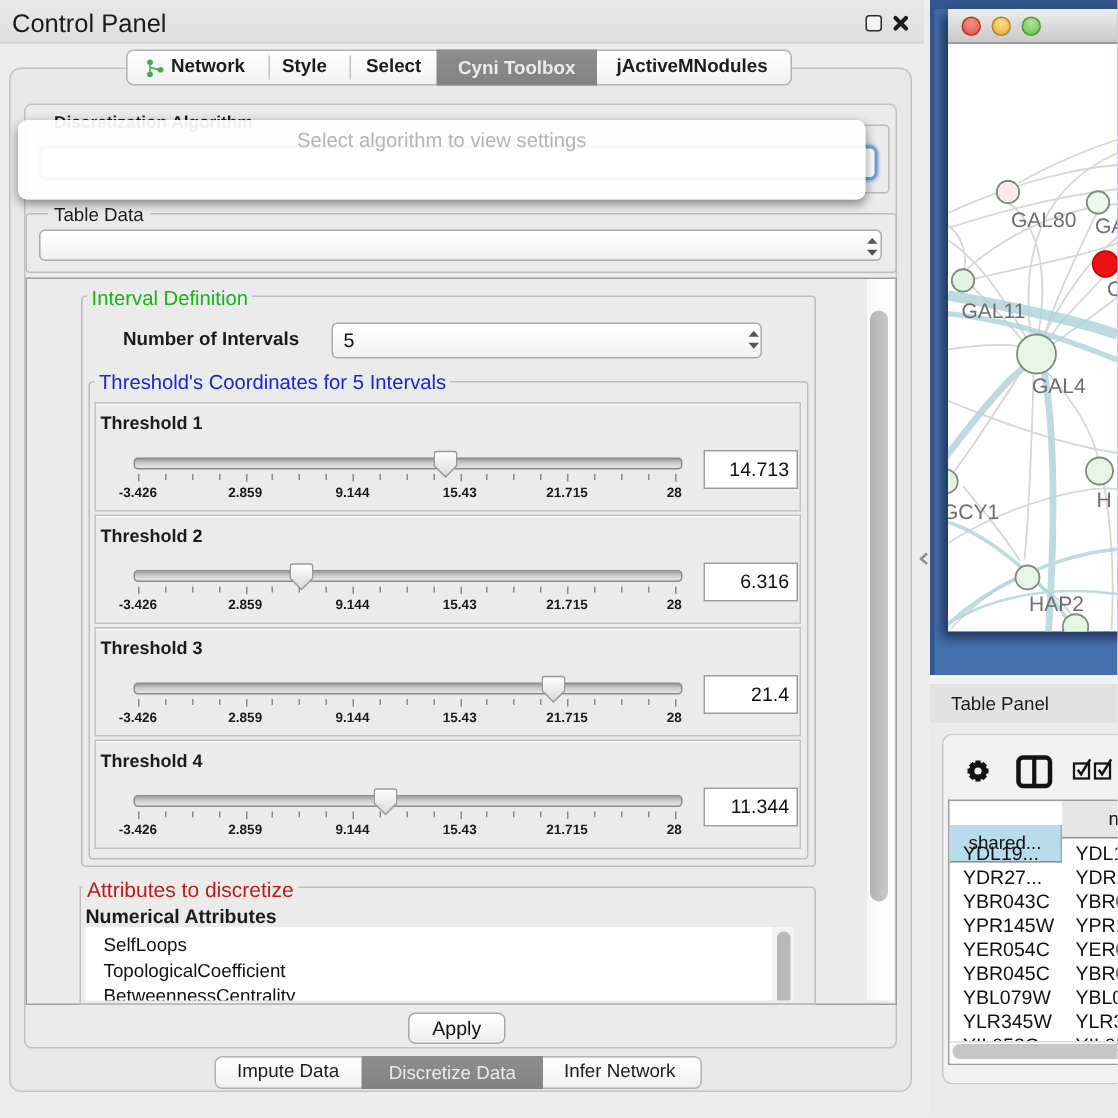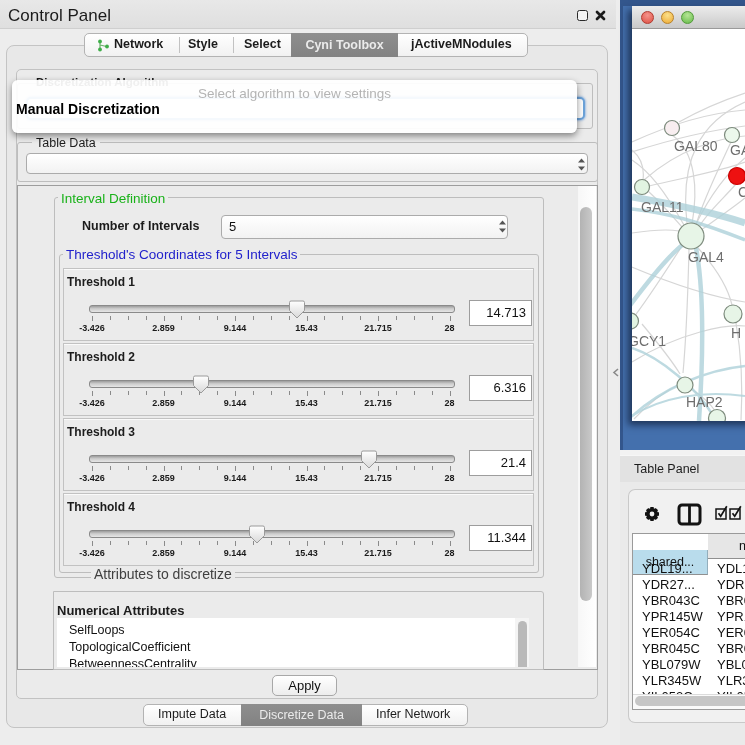--- a/index.html
+++ b/index.html
@@ -225,21 +225,21 @@
         <linearGradient id="g3" x1="0" y1="0" x2="0" y2="1">
           <stop offset="0" stop-color="#ffffff"></stop>
           <stop offset="1" stop-color="#d8d8d8"></stop>
         </linearGradient>
       </defs>
   </svg>
   <div class="abs" style="left:405px;top:31px;width:56px;height:24px;background:#fff;border:1px solid #9d9d9d;font-size:13px;color:#111;text-align:right;line-height:24px;padding-right:5px;">11.344</div>
 </div>
 
 <div class="abs" style="left:53px;top:591px;width:489px;height:77px;border:1px solid #bdbdbd;border-top-right-radius:3px;"></div>
-<div class="abs" style="left:55px;top:566px;background:#ebebeb;padding:0 3px;font-size:14px;color:#404040;margin-left:36px;">Attributes to discretize</div>
+<div class="abs" style="left:55px;top:585px;background:#ebebeb;padding:0 3px;font-size:14px;color:#b91c1c;">Attributes to discretize</div>
 <div class="abs" style="left:57px;top:603px;font-size:13px;font-weight:bold;color:#1c1c1c;">Numerical Attributes</div>
 <div class="abs" style="left:57px;top:618px;width:458px;height:49px;background:#fff;overflow:hidden;">
   <div class="abs" style="left:12px;top:5px;font-size:12.5px;color:#111;">SelfLoops</div>
   <div class="abs" style="left:12px;top:22px;font-size:12.5px;color:#111;">TopologicalCoefficient</div>
   <div class="abs" style="left:12px;top:39px;font-size:12.5px;color:#111;">BetweennessCentrality</div>
 </div>
 <div class="abs" style="left:515px;top:618px;width:14px;height:49px;background:#f4f4f4;"></div>
 <div class="abs" style="left:518px;top:621px;width:9px;height:46px;background:#b9b9b9;border-radius:5px 5px 0 0;"></div>
 
 <div class="abs" style="left:272px;top:675px;width:63px;height:19px;background:linear-gradient(#ffffff,#ededed);border:1px solid #a8a8a8;border-radius:5px;text-align:center;font-size:13px;line-height:19px;color:#111;">Apply</div>
@@ -249,21 +249,20 @@
   <div class="abs" style="left:97px;top:-1px;width:121px;height:22px;background:linear-gradient(#8e8e8e,#828282);color:#ebebeb;text-align:center;line-height:22px;">Discretize Data</div>
   <div class="abs" style="left:232px;top:2px;">Infer Network</div>
 </div>
 
 <div class="abs" style="left:17px;top:83px;width:574px;height:44px;border:1px solid #bdbdbd;border-radius:3px;"></div>
 <div class="abs" style="left:33px;top:76px;padding:0 3px;font-size:11.5px;font-weight:bold;color:#1c1c1c;">Discretization Algorithm</div>
 <div class="abs" style="left:26px;top:97px;width:555px;height:19px;background:#fff;border:2.5px solid #6ca2d8;border-radius:5px;box-shadow:0 0 2px 1px rgba(110,160,220,.6);"></div>
 
 <div class="abs" style="left:12px;top:80px;width:565px;height:53px;background:rgba(255,255,255,0.93);border-radius:6px;box-shadow:0 3px 7px rgba(0,0,0,0.45);">
   <div class="abs" style="left:0;top:6px;width:100%;text-align:center;font-size:13.5px;color:#b4b4b4;">Select algorithm to view settings</div>
-  <div class="abs" style="left:4px;top:21px;font-size:14px;font-weight:bold;color:#000;">Manual Discretization</div>
 </div>
 
 <div class="abs" style="left:620px;top:0;width:125px;height:450px;background:#4470ad;"></div>
 <div class="abs" style="left:620px;top:0;width:125px;height:6px;background:#33568c;"></div>
 <div class="abs" style="left:620px;top:0;width:3px;height:450px;background:#33568c;"></div>
 
 <div class="abs" id="netwin" style="left:632px;top:6px;width:136px;height:415px;box-shadow:-4px 4px 7px rgba(8,18,40,0.62);">
   <div class="abs" style="left:0;top:0;width:113px;height:22px;background:linear-gradient(#ececec,#c9c9c9);border-bottom:1px solid #9a9a9a;">
     <div class="abs" style="left:9px;top:5px;width:11px;height:11px;border-radius:50%;background:radial-gradient(circle at 50% 30%,#f5948c,#dd4f42);border:0.5px solid #b03a30;"></div>
     <div class="abs" style="left:29px;top:5px;width:11px;height:11px;border-radius:50%;background:radial-gradient(circle at 50% 30%,#fbe08a,#eda933);border:0.5px solid #b8822a;"></div>

